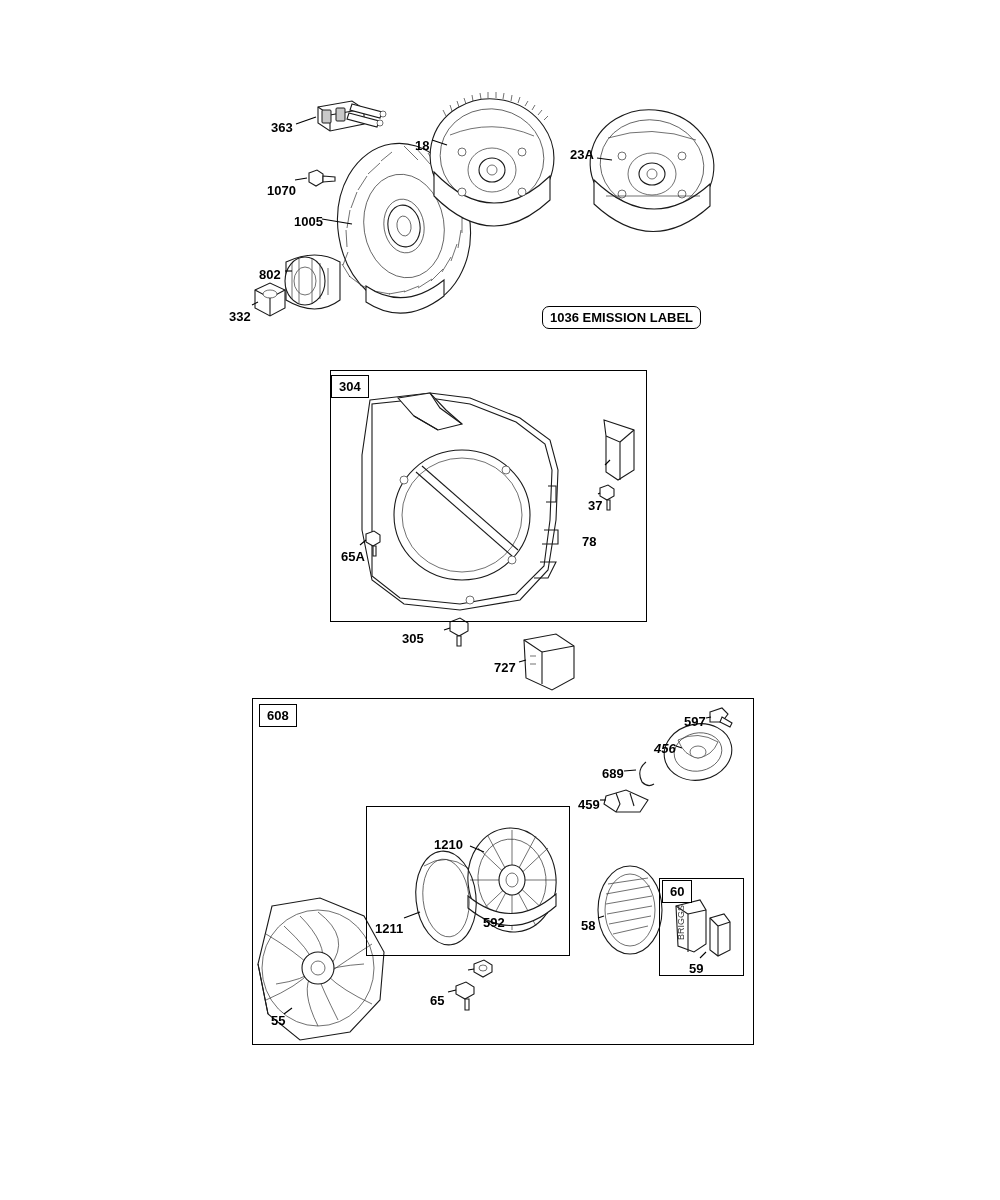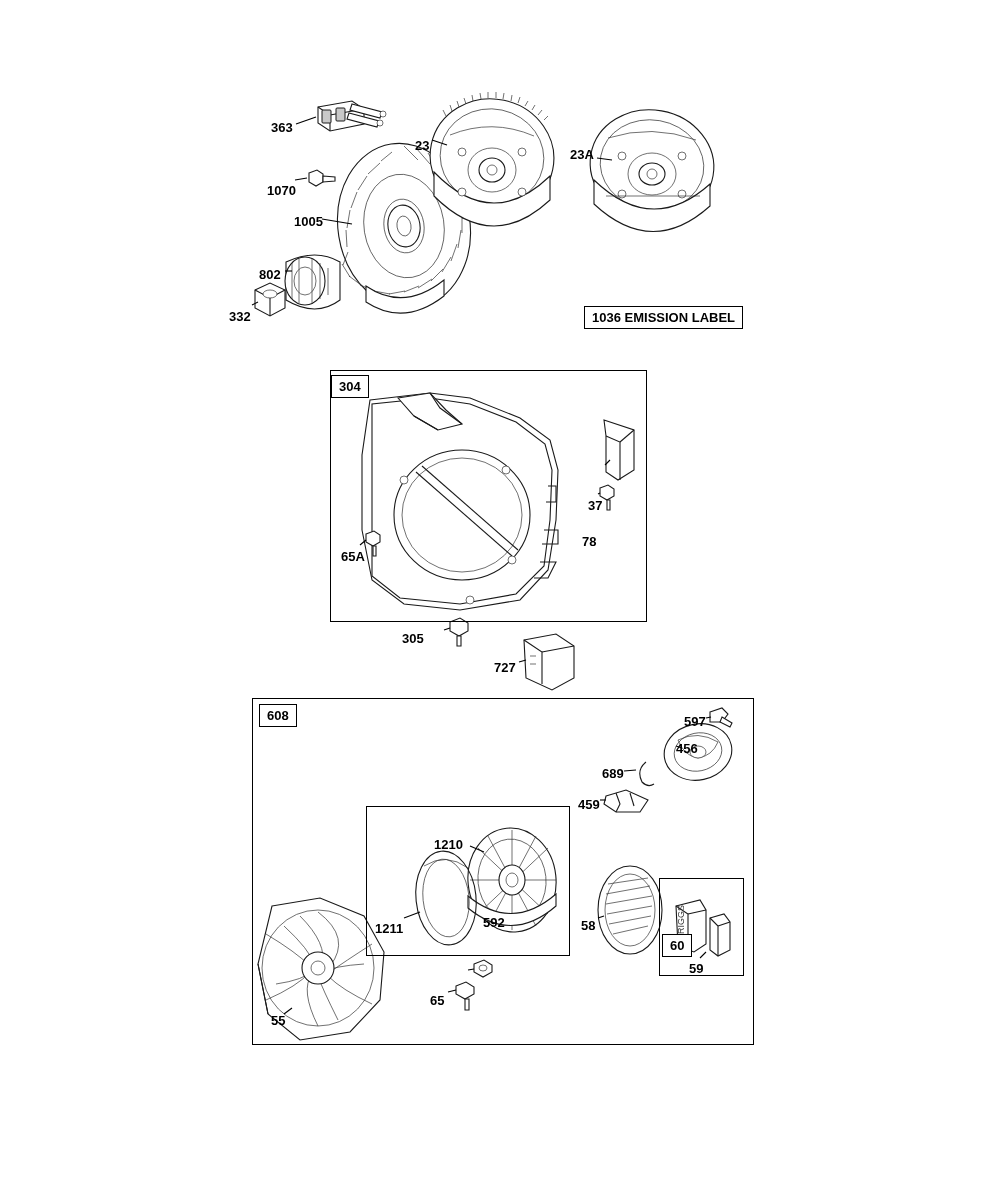--- a/index.html
+++ b/index.html
@@ -318,39 +318,39 @@
 
   <div class="group-frame" style="left:330px; top:370px; width:315px; height:250px;"></div>
 
   <div class="group-frame" style="left:252px; top:698px; width:500px; height:345px;"></div>
 
   <div class="sub-frame" style="left:366px; top:806px; width:202px; height:148px;"></div>
 
   <div class="sub-frame" style="left:659px; top:878px; width:83px; height:96px;"></div>
 
   <div class="part-label" style="left:271px; top:121px;">363</div>
-  <div class="part-label" style="left:415px; top:139px;">23</div>
+  <div class="part-label" style="left:415px; top:139px;">18</div>
   <div class="part-label" style="left:570px; top:148px;">23A</div>
   <div class="part-label" style="left:267px; top:184px;">1070</div>
   <div class="part-label" style="left:294px; top:215px;">1005</div>
   <div class="part-label" style="left:259px; top:268px;">802</div>
   <div class="part-label" style="left:229px; top:310px;text-align:center;">332</div>
-  <div class="boxed-label" style="left:584px; top:306px;">1036 EMISSION LABEL</div>
+  <div class="boxed-label" style="left:542px; top:306px;border-radius:7px;">1036 EMISSION LABEL</div>
 
   <div class="boxed-label" style="left:331px; top:375px;">304</div>
   <div class="part-label" style="left:588px; top:499px;">37</div>
   <div class="part-label" style="left:582px; top:496px;margin-top:39px;">78</div>
   <div class="part-label" style="left:341px; top:550px;">65A</div>
   <div class="part-label" style="left:402px; top:632px;">305</div>
   <div class="part-label" style="left:494px; top:661px;">727</div>
 
   <div class="boxed-label" style="left:259px; top:704px;">608</div>
-  <div class="boxed-label" style="left:662px; top:934px;">60</div>
+  <div class="boxed-label" style="left:662px; top:880px;">60</div>
   <div class="part-label" style="left:684px; top:715px;">597</div>
-  <div class="part-label" style="left:676px; top:742px;">456</div>
+  <div class="part-label" style="left:654px; top:742px;font-style:italic;">456</div>
   <div class="part-label" style="left:602px; top:767px;">689</div>
   <div class="part-label" style="left:578px; top:798px;">459</div>
   <div class="part-label" style="left:434px; top:838px;">1210</div>
   <div class="part-label" style="left:375px; top:922px;">1211</div>
   <div class="part-label" style="left:581px; top:919px;">58</div>
   <div class="part-label" style="left:689px; top:962px;">59</div>
   <div class="part-label" style="left:443px; top:916px;margin-left:40px;">592</div>
   <div class="part-label" style="left:430px; top:994px;">65</div>
   <div class="part-label" style="left:271px; top:1014px;">55</div>
 

